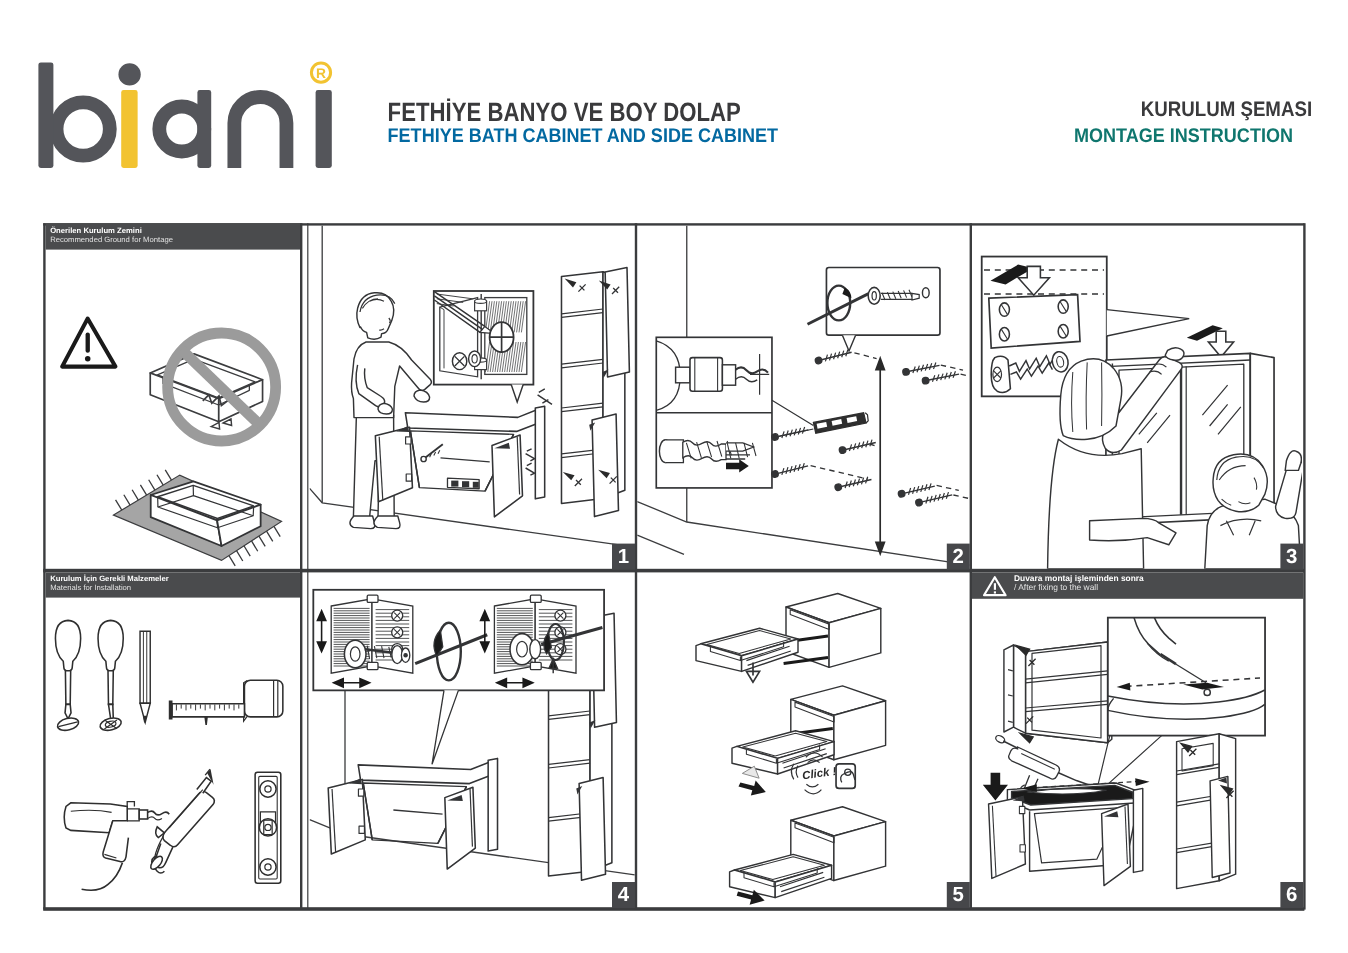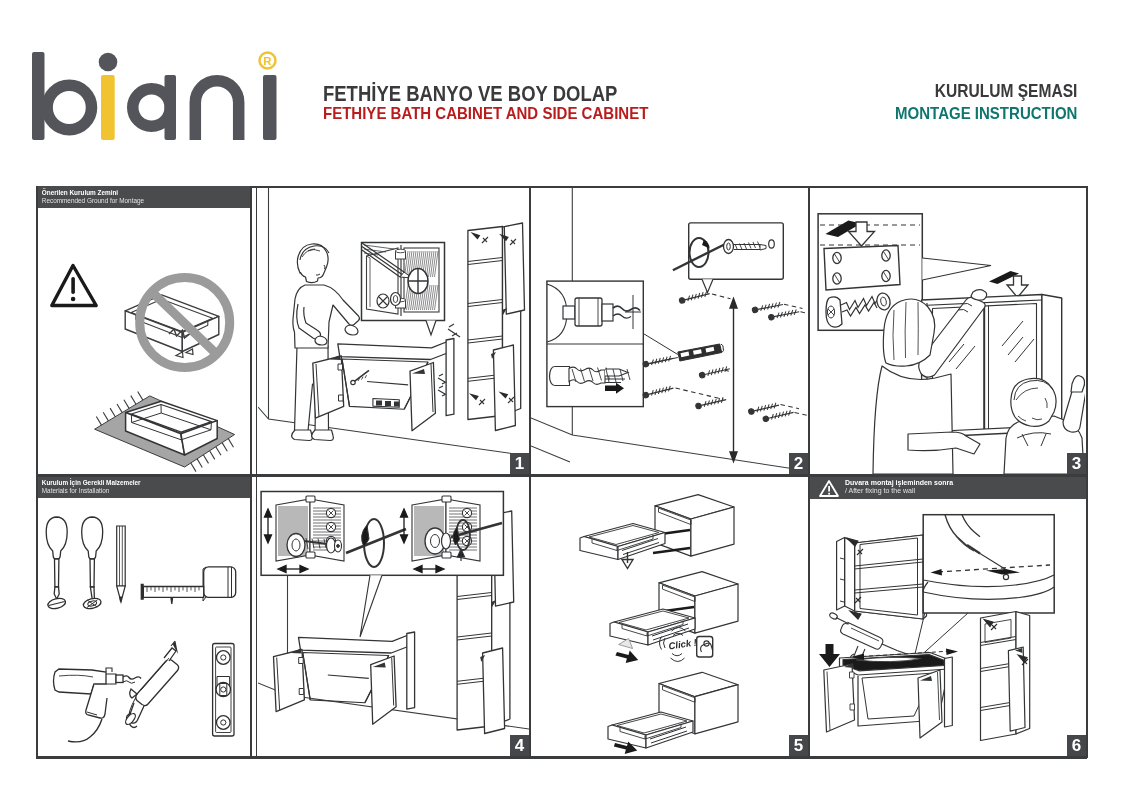--- a/index.html
+++ b/index.html
@@ -27,22 +27,22 @@
     <circle cx="80" cy="16" r="9.3"></circle>
     <rect x="136.5" y="29" width="11.5" height="65" rx="2"></rect>
     <rect x="235" y="29" width="13.5" height="65" rx="2"></rect>
   </g>
   <rect x="73" y="29" width="13.7" height="65" rx="2" fill="#f2c331"></rect>
   <circle cx="239.5" cy="14.5" r="8" fill="none" stroke="#f2c331" stroke-width="2.5"></circle>
   <text x="239.5" y="18.8" font-size="11.5" font-weight="bold" fill="#f2c331" text-anchor="middle" font-family="Liberation Sans">R</text>
 </svg>
 
 <div class="abs" style="left:323px;top:81px;font-weight:bold;font-size:22px;color:#3a3a3c;"><span style="display:inline-block;transform:scaleX(0.84);transform-origin:0 0;">FETHİYE BANYO VE BOY DOLAP</span></div>
-<div class="abs" style="left:323px;top:103.5px;font-weight:bold;font-size:16.5px;color:#b91c1c;"><span style="display:inline-block;transform:scaleX(0.91);transform-origin:0 0;">FETHIYE BATH CABINET AND SIDE CABINET</span></div>
-<div class="abs" style="left:777px;top:81px;width:300px;text-align:right;font-weight:bold;font-size:17.5px;color:#3a3a3c;"><span style="display:inline-block;transform:scaleX(0.89);transform-origin:100% 0;">KURULUM ŞEMASI</span></div>
+<div class="abs" style="left:323px;top:103.5px;font-weight:bold;font-size:16.5px;color:#0369a1;"><span style="display:inline-block;transform:scaleX(0.91);transform-origin:0 0;">FETHIYE BATH CABINET AND SIDE CABINET</span></div>
+<div class="abs" style="left:793px;top:81px;width:300px;text-align:right;font-weight:bold;font-size:17.5px;color:#3a3a3c;"><span style="display:inline-block;transform:scaleX(0.89);transform-origin:100% 0;">KURULUM ŞEMASI</span></div>
 <div class="abs" style="left:777px;top:103.5px;width:300px;text-align:right;font-weight:bold;font-size:16.5px;color:#0f766e;"><span style="display:inline-block;transform:scaleX(0.91);transform-origin:100% 0;">MONTAGE INSTRUCTION</span></div>
 
 <div class="hline" style="left:36px;top:186px;width:1051px;height:1.5px;"></div>
 <div class="hline" style="left:36px;top:473.5px;width:1051px;height:3px;"></div>
 <div class="hline" style="left:36px;top:756px;width:1051px;height:2.5px;"></div>
 <div class="vline" style="left:36px;top:186px;width:1.8px;height:572px;"></div>
 <div class="vline" style="left:250px;top:186px;width:1.8px;height:572px;"></div>
 <div class="vline" style="left:255.5px;top:186px;width:1.8px;height:572px;"></div>
 <div class="vline" style="left:528.5px;top:186px;width:2px;height:572px;"></div>
 <div class="vline" style="left:808px;top:186px;width:2px;height:572px;"></div>

